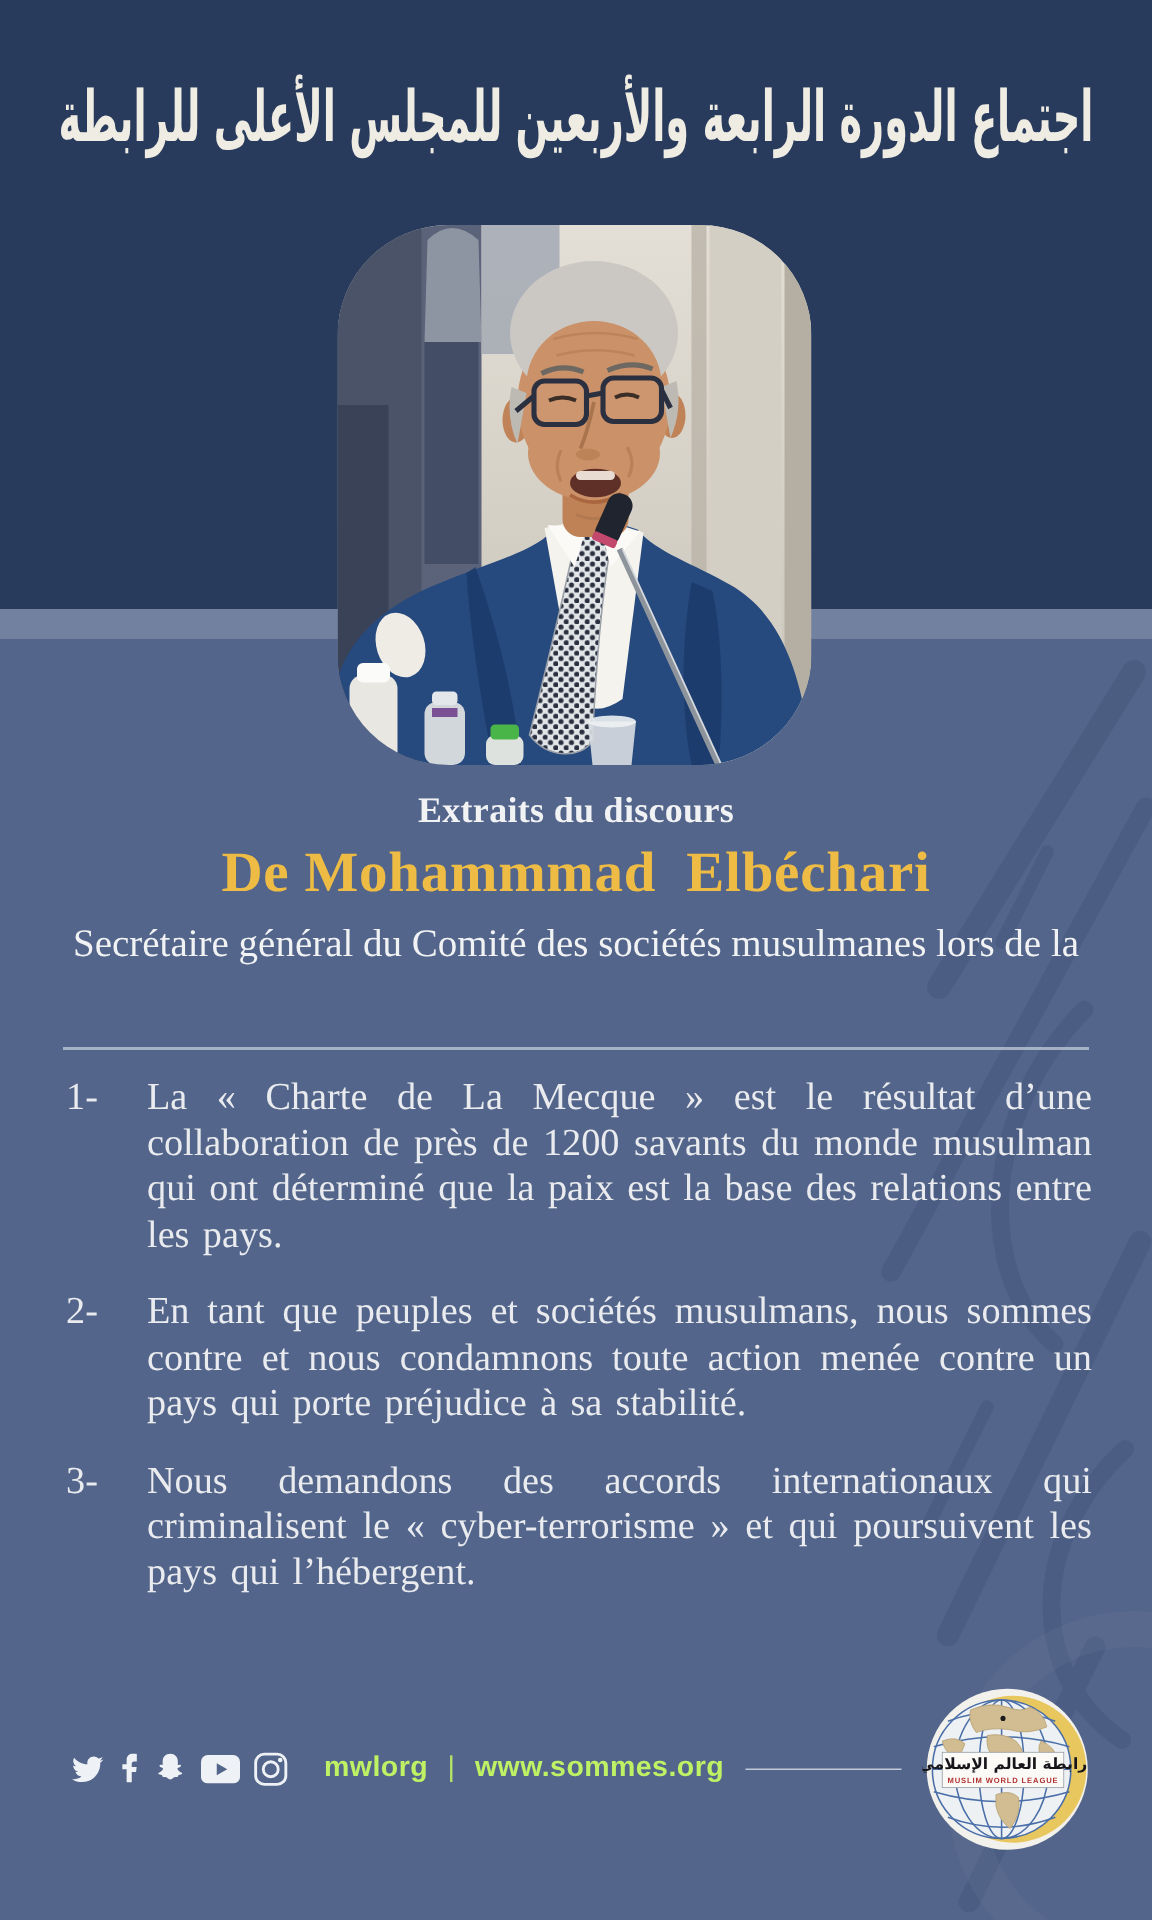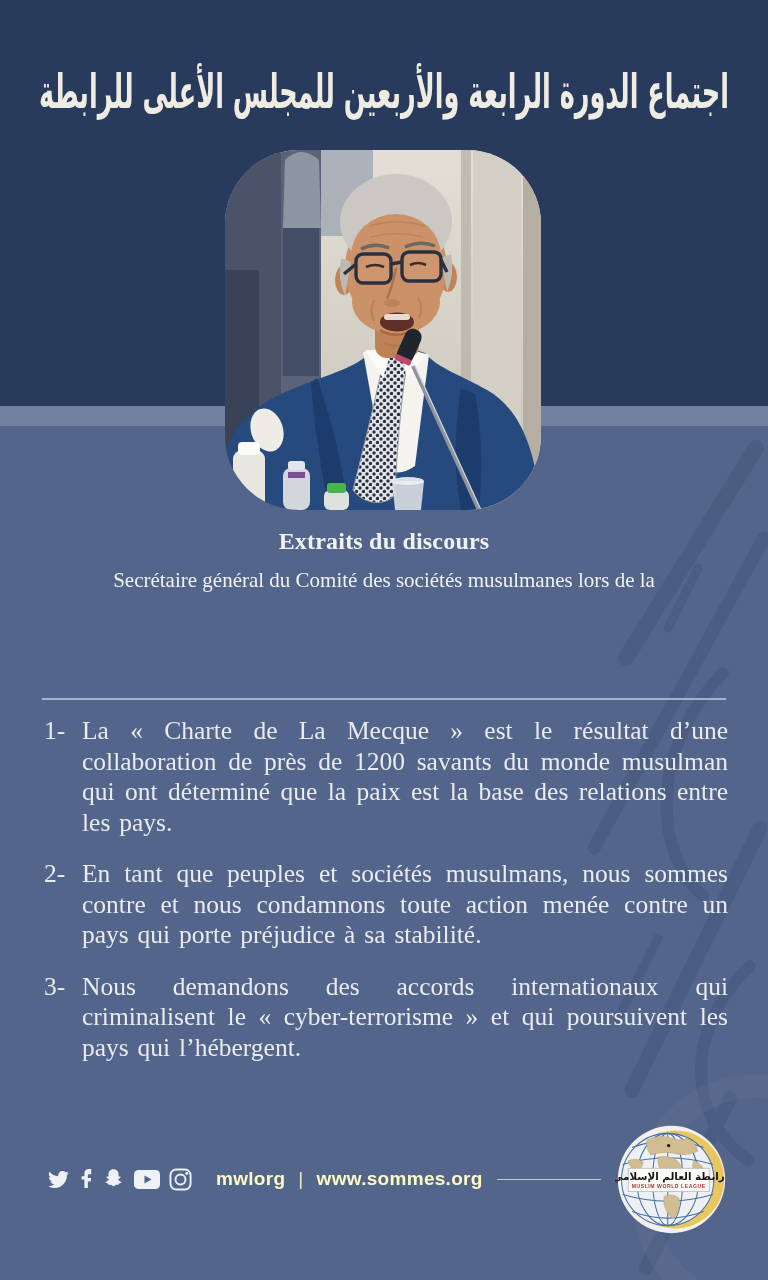--- a/index.html
+++ b/index.html
@@ -5,21 +5,21 @@
   html,body{margin:0;padding:0;background:#2b3550;}
   .page{
     position:relative;width:768px;height:1280px;overflow:hidden;
     background:#53658a;
     font-family:"Liberation Serif","DejaVu Serif",serif;
   }
   
   .header-band{position:absolute;left:0;top:0;width:768px;height:406px;background:#293b5c;}
   .header-stripe{position:absolute;left:0;top:406px;width:768px;height:20px;background:#72819f;}
   .arabic-calligraphy{
-    position:absolute;left:24px;top:34px;width:720px;height:116px;
+    position:absolute;left:24px;top:20px;width:720px;height:116px;
     display:flex;align-items:center;justify-content:center;
   }
   .arabic-calligraphy svg text{
     font-family:"DejaVu Sans",sans-serif;
     fill:#efece3;font-weight:bold;
   }
   
   .watermark{position:absolute;right:0;top:418px;width:270px;height:862px;pointer-events:none;}
   
   .photo-frame{
@@ -27,43 +27,43 @@
     border-radius:74px;overflow:hidden;
   }
   .photo-frame svg{display:block;}
   
   .speaker-block{position:absolute;left:0;top:528px;width:768px;text-align:center;color:#f1f2f4;}
   .kicker{font-size:24px;font-weight:bold;letter-spacing:.2px;}
   .speaker-name{
     font-size:38px;font-weight:bold;color:#eebc45;margin-top:5px;
     white-space:pre;letter-spacing:.5px;
   }
-  .speaker-role{font-size:21px;line-height:32px;margin-top:9px;}
+  .speaker-role{font-size:26px;line-height:32px;margin-top:9px;}
   .speaker-role div{white-space:nowrap;}
   
   .section-divider{
     position:absolute;left:42px;top:698px;width:684px;height:2px;
     background:#bcc6d5;opacity:.8;
   }
   
   .quotes{position:absolute;left:44px;top:716px;width:684px;color:#e9ebef;}
   .quote{display:flex;margin-bottom:21px;font-size:25.5px;line-height:30.5px;}
   .quote-num{flex:none;width:38px;}
-  .quote-text{flex:1;text-align:justify;word-spacing:2.5px;}
+  .quote-text{flex:1;text-align:justify;word-spacing:2.5px;margin-left:16px;}
   
   .footer{
     position:absolute;left:46px;top:1124px;width:682px;height:110px;
     display:flex;align-items:center;
   }
   .social-icons{display:flex;align-items:center;gap:9px;}
   .social-icons svg{display:block;}
   .footer-text{
     margin-left:24px;display:flex;align-items:center;gap:13px;
     font-family:"Liberation Sans","DejaVu Sans",sans-serif;
-    font-size:19px;font-weight:bold;color:#fef9c3;letter-spacing:.3px;
+    font-size:19px;font-weight:bold;color:#bef264;letter-spacing:.3px;
   }
   .footer-sep{font-weight:normal;opacity:.9;}
   .footer-line{flex:1;height:1px;background:#d6dce6;opacity:.85;margin:0 14px;}
   .mwl-logo{flex:none;width:113px;height:113px;}
 </style>
 </head>
 <body>
 
 <div class="page">
 
@@ -179,20 +179,21 @@
       <rect x="63" y="322" width="17" height="6" fill="#7b4f93"></rect>
       <rect x="99" y="340" width="25" height="20" rx="6" fill="#dde2de"></rect>
       <rect x="102" y="333" width="19" height="10" rx="3" fill="#49b549"></rect>
       <path d="M167 331 L199 331 L196 360 L170 360 Z" fill="#d6dbdf" opacity=".92"></path>
       <ellipse cx="183" cy="331" rx="16" ry="4" fill="#eef1f3" opacity=".9"></ellipse>
     </svg>
   </div>
 
   <div class="speaker-block">
     <div class="kicker">Extraits du discours</div>
+    <div class="speaker-name">De Mohammmad  Elbéchari</div>
     <div class="speaker-role">
       <div>Secrétaire général du Comité des sociétés musulmanes lors de la</div>
     </div>
   </div>
 
   <div class="section-divider"></div>
 
   <div class="quotes">
     <div class="quote">
       <div class="quote-num">1-</div>

